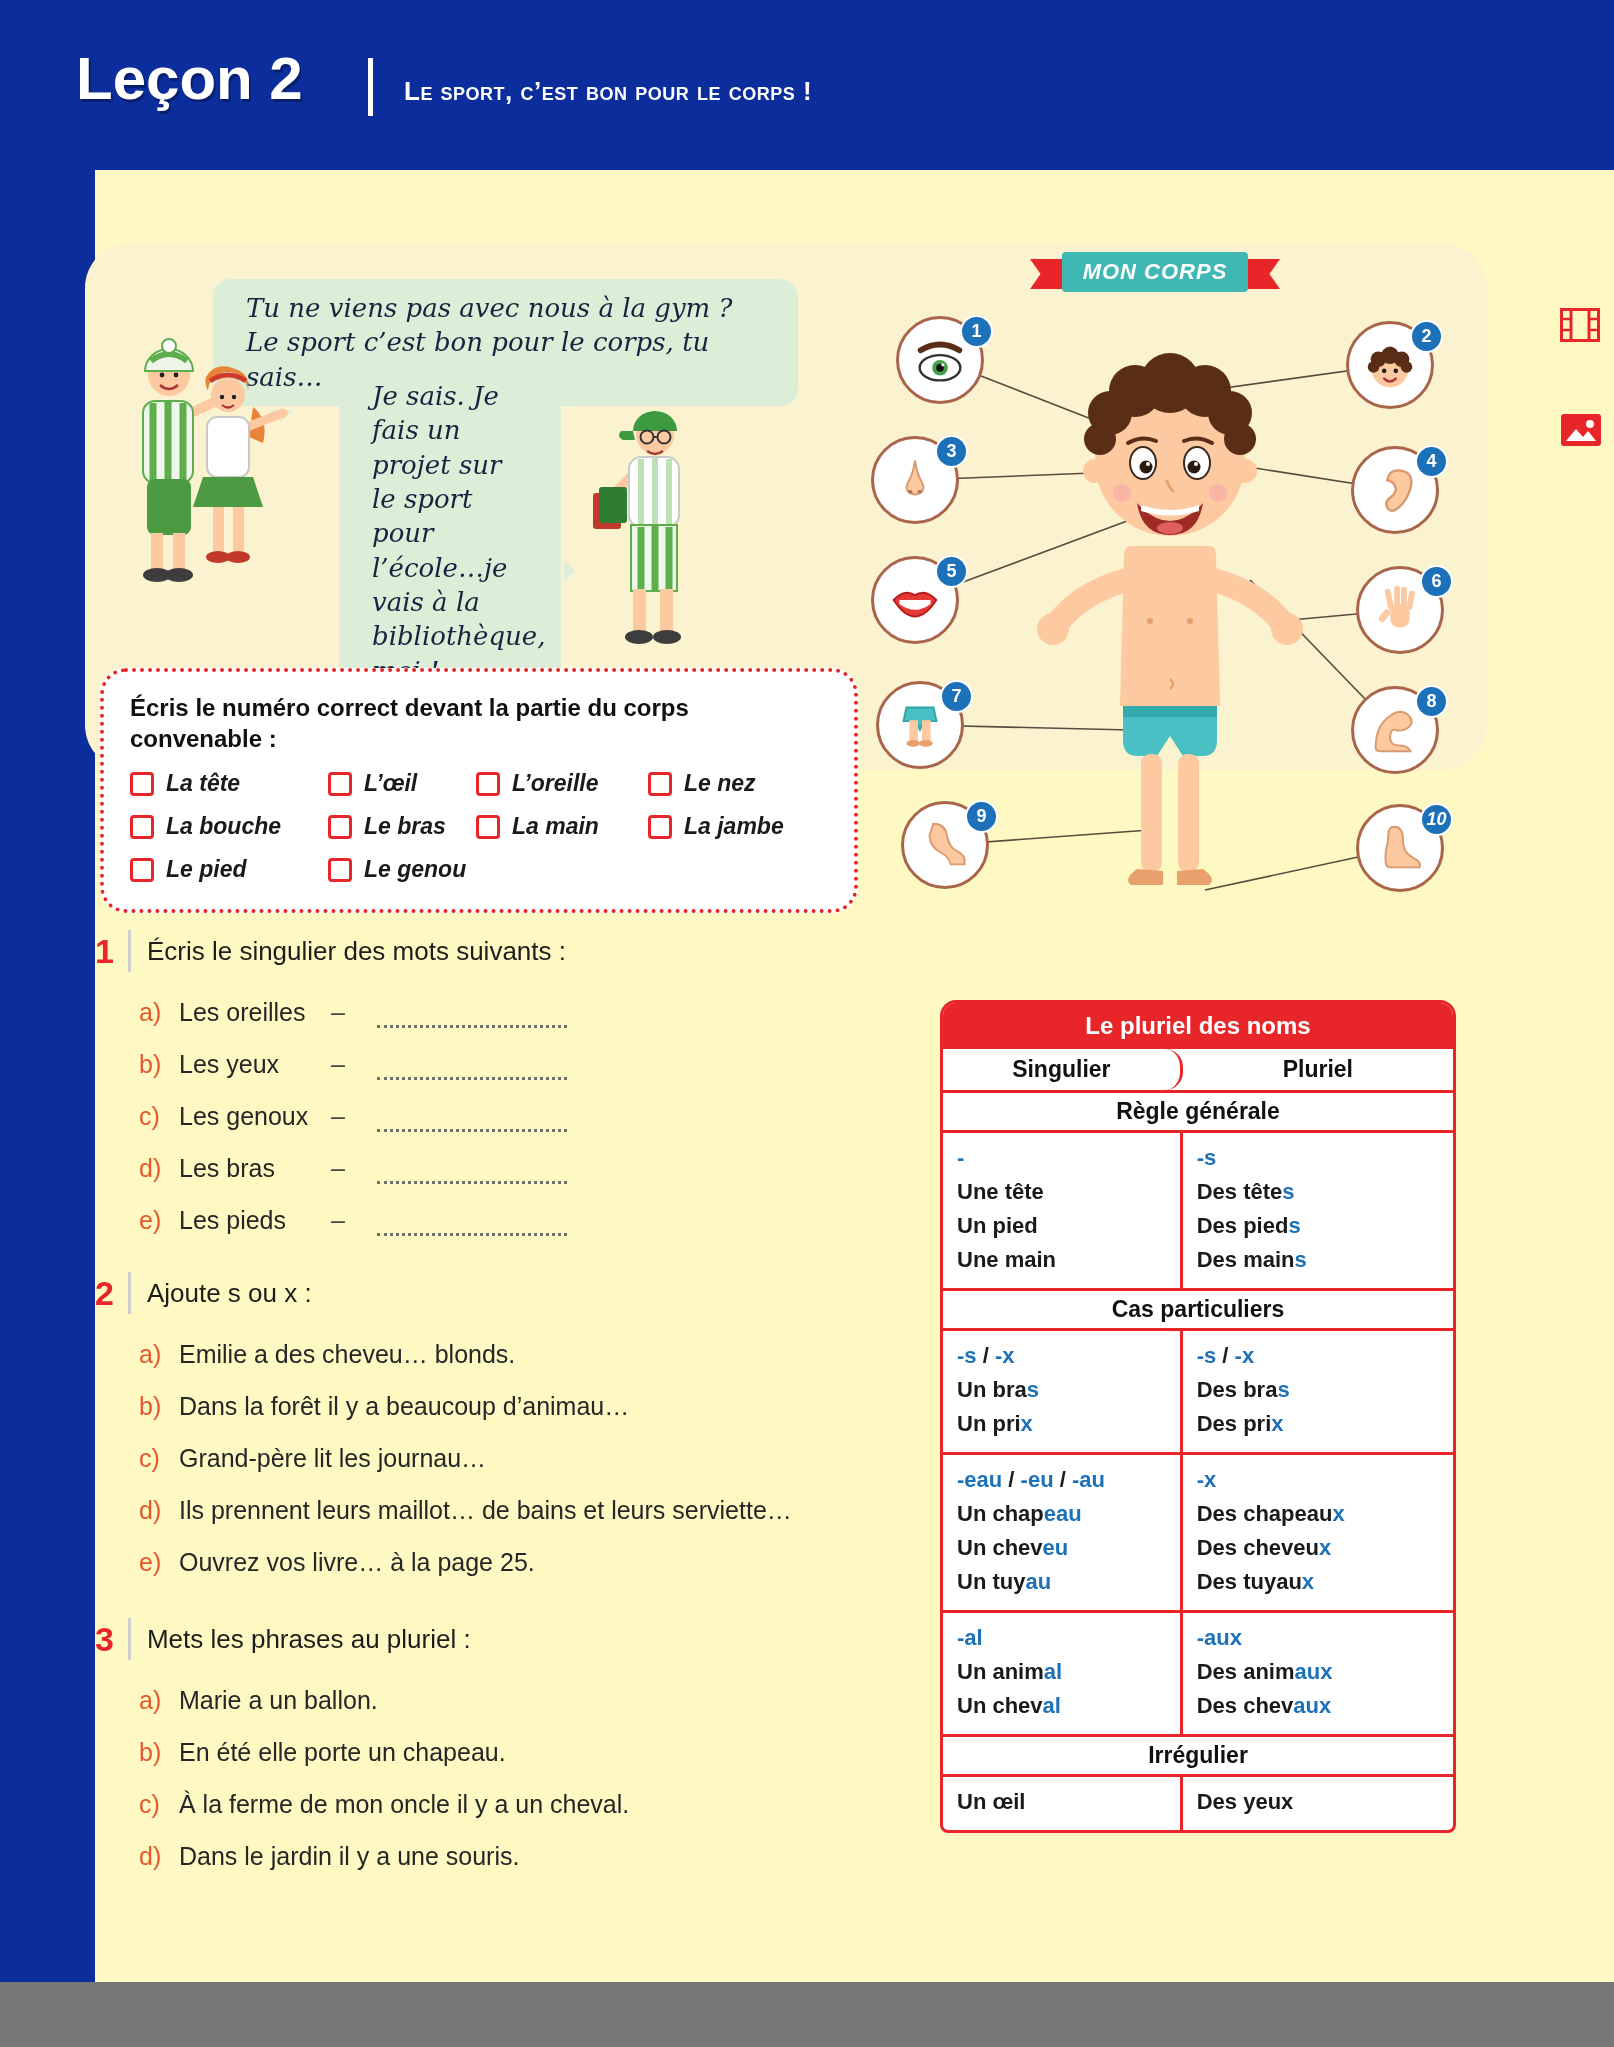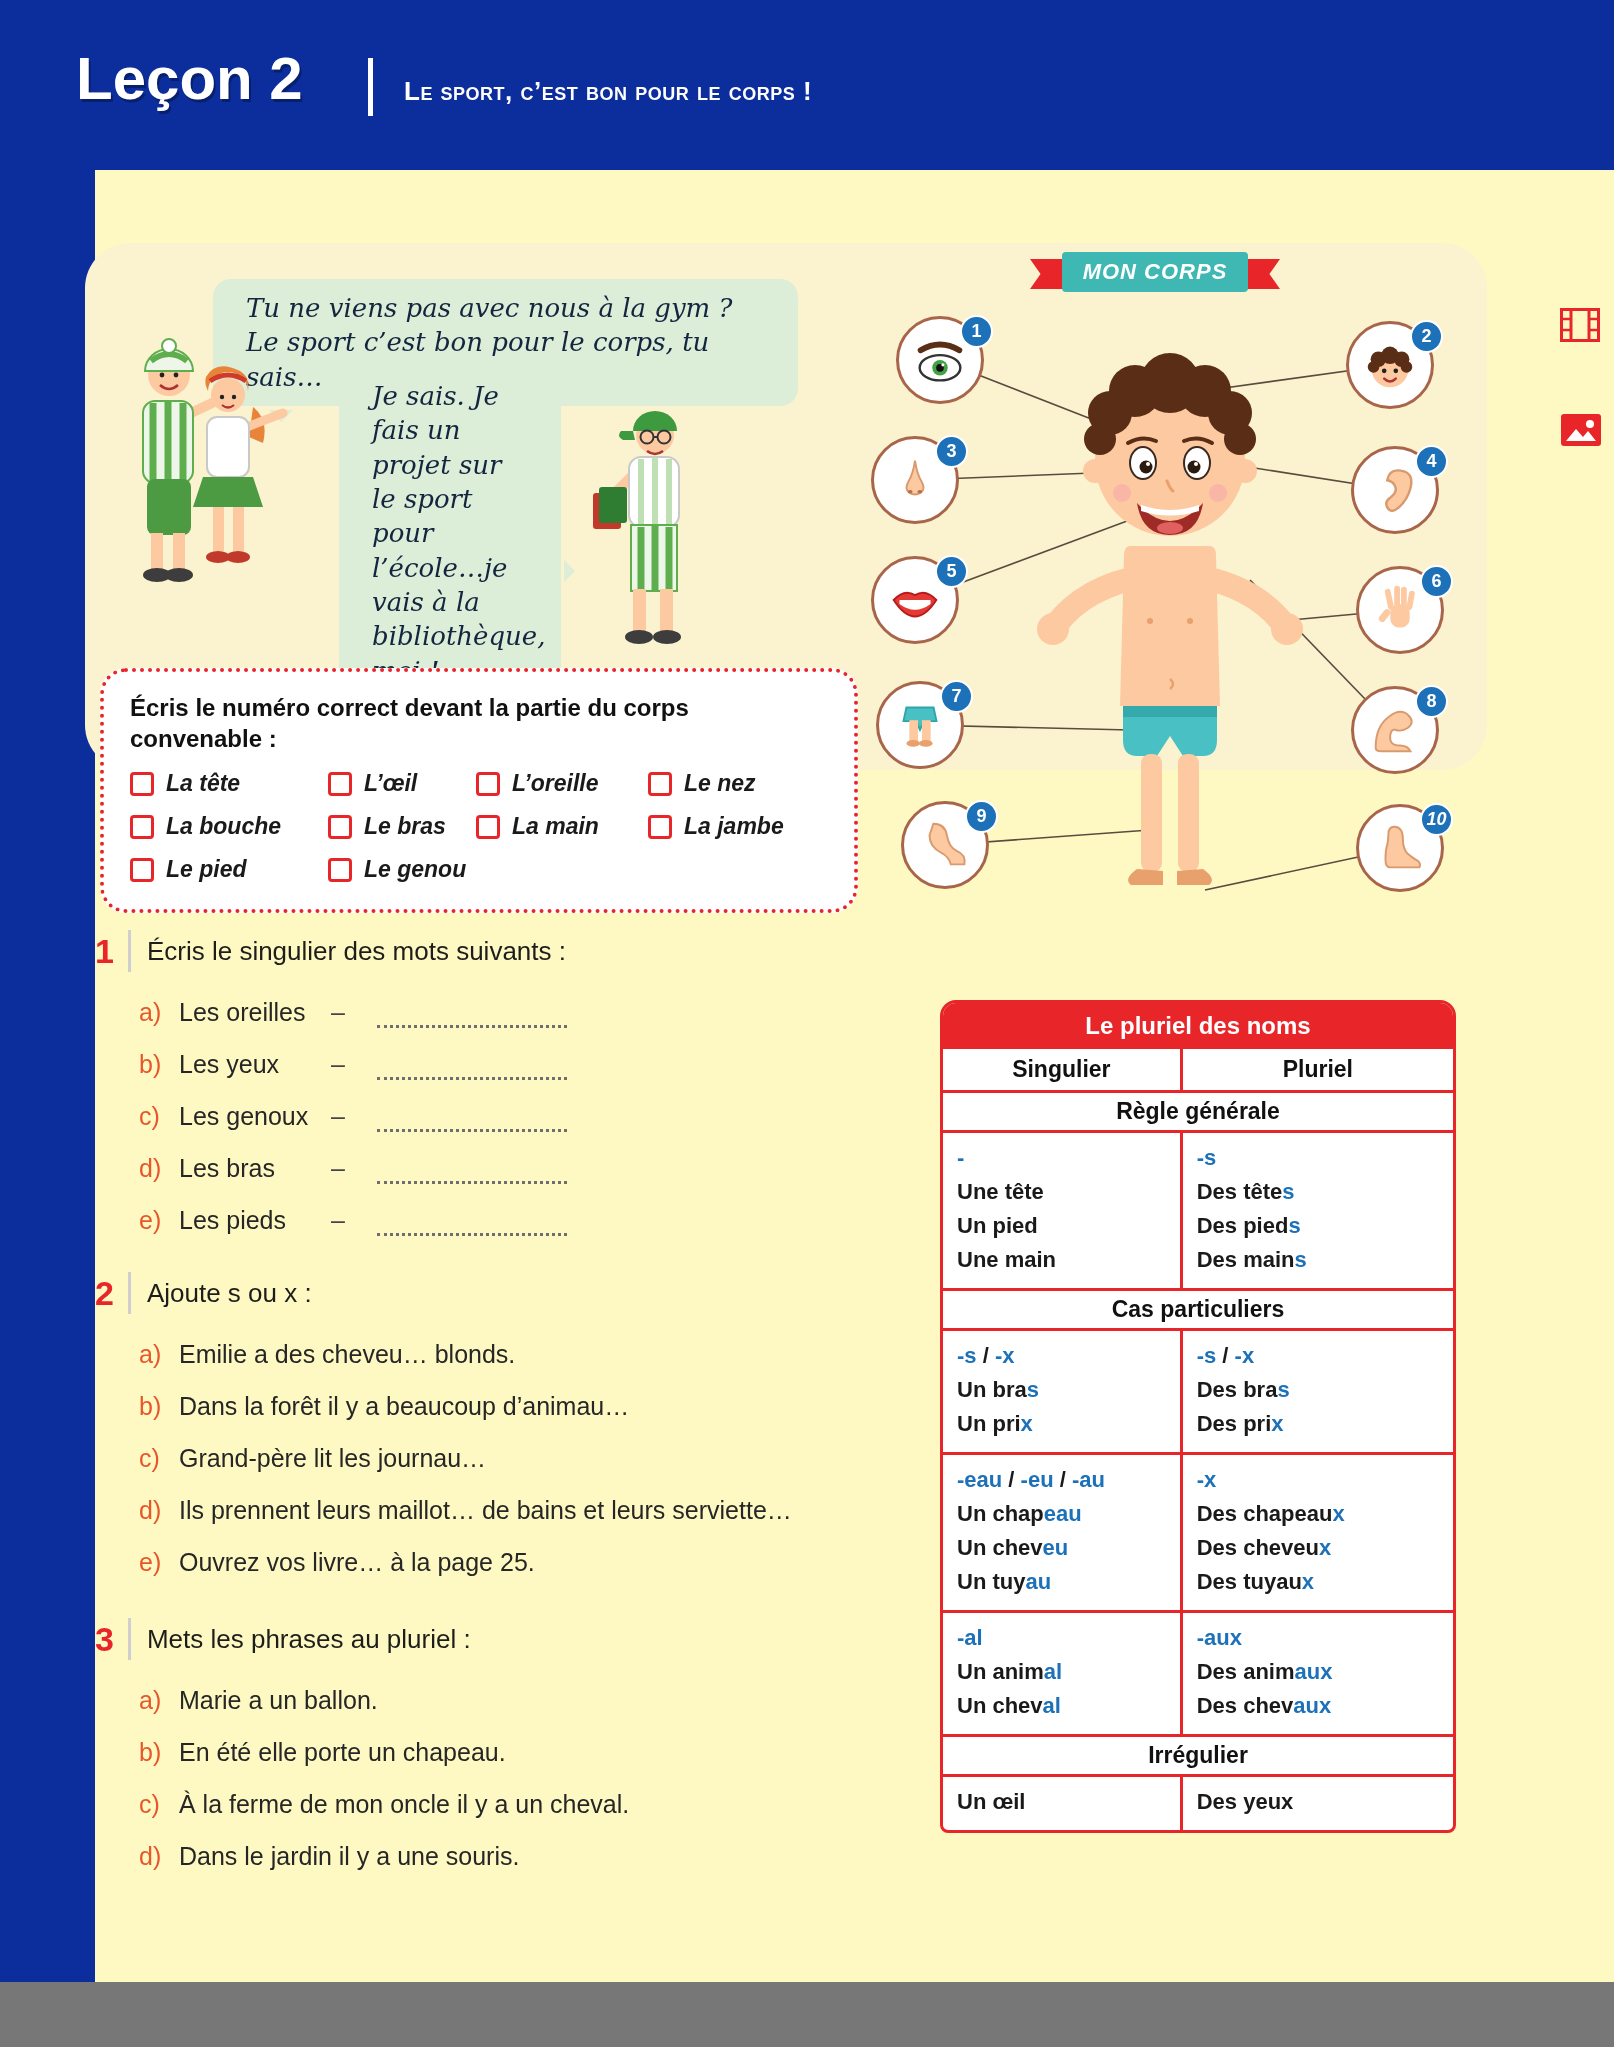--- a/index.html
+++ b/index.html
@@ -76,21 +76,21 @@
   .ex1-items .word{width:152px;flex:none;}
   .ex1-items .dash{width:46px;flex:none;color:#444;}
   .dots{width:190px;height:30px;border-bottom:3px dotted #6e6e6e;flex:none;align-self:flex-end;margin-bottom:10px;}
   .ex-1{top:930px;} .ex-2{top:1272px;} .ex-3{top:1618px;}
 
   
   .ptable{position:absolute;left:940px;top:1000px;width:516px;border:3px solid var(--red);
           border-radius:16px 16px 8px 8px;background:#fff;overflow:hidden;}
   .pt-title{background:var(--red);color:#fff;font-size:24px;font-weight:bold;text-align:center;padding:9px 0;}
   .pt-cols{display:flex;}
-  .pt-col{padding:7px 0;text-align:center;font-size:23px;font-weight:bold;color:#111;}
+  .pt-col{padding:7px 0;text-align:center;font-size:23px;font-weight:bold;color:#111;border-radius:18px;}
   .pt-col.c1{width:47%;border-right:3px solid var(--red);}
   .pt-col.c2{width:53%;}
   .pt-sect{border-top:3px solid var(--red);border-bottom:3px solid var(--red);text-align:center;
            font-weight:bold;font-size:23px;color:#111;padding:5px 0;}
   .pt-row{display:flex;}
   .pt-row + .pt-row{border-top:3px solid var(--red);}
   .pt-cell{padding:8px 14px 11px;}
   .pt-cell.l{width:47%;border-right:3px solid var(--red);}
   .pt-cell.r{width:53%;}
   .pt-line{line-height:34px;font-weight:bold;font-size:22px;color:#1a1a1a;}

